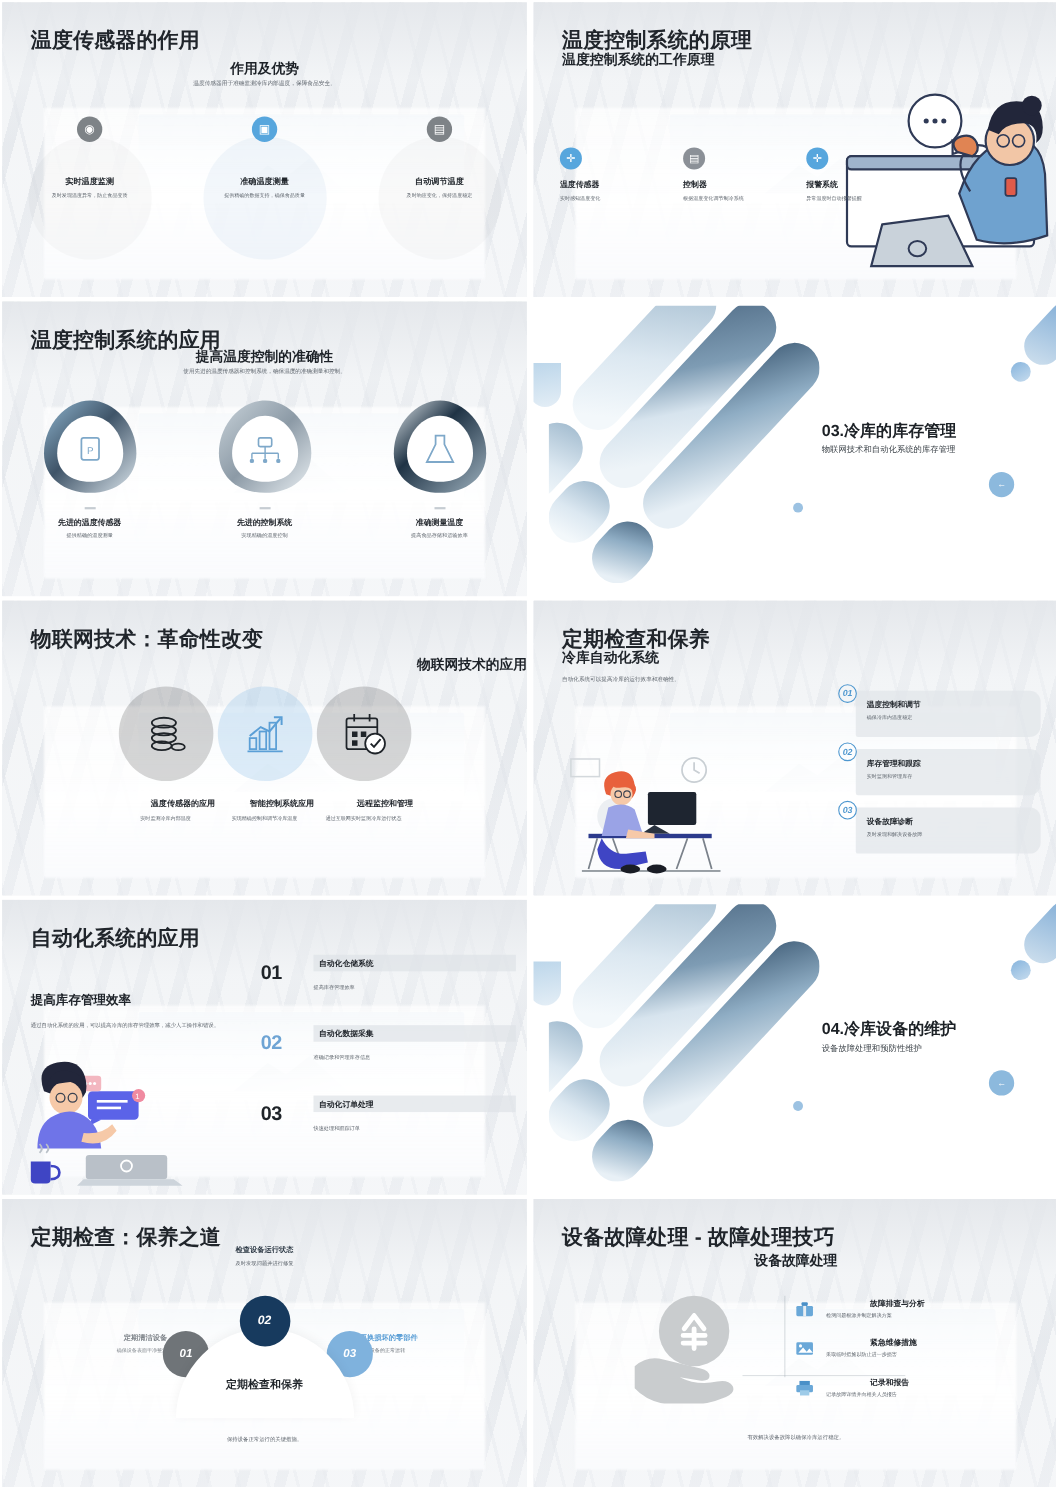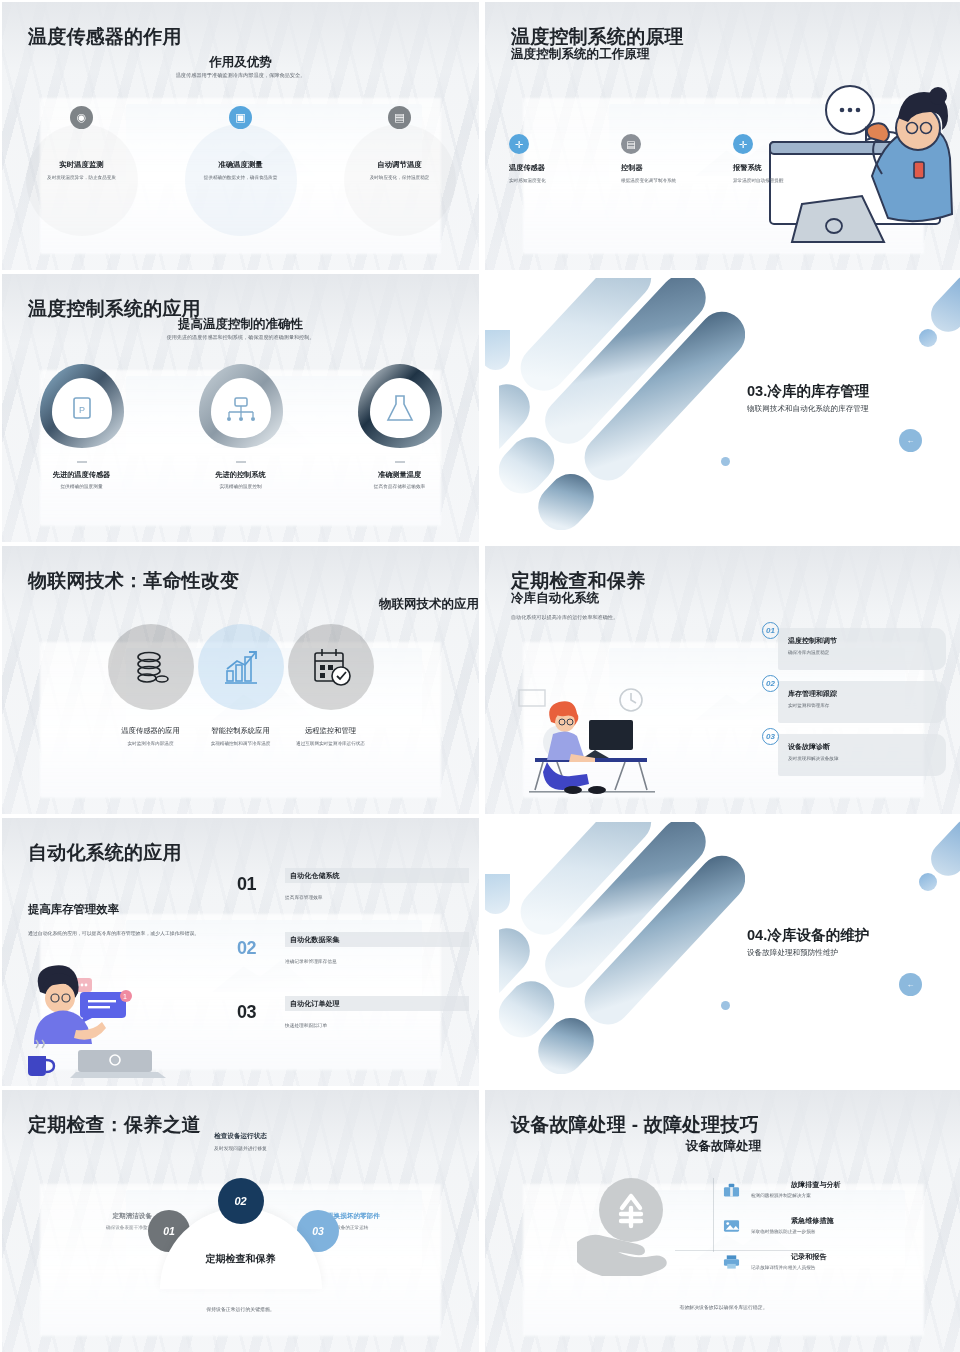--- a/index.html
+++ b/index.html
@@ -131,21 +131,21 @@
   }
   .mosaic { position:absolute; left:14px; top:4px; width:246px; height:252px; }
 
   
   .s5 .ctitle { top:50px;text-align:right; }
   .s5 .circles { position:absolute; top:78px; left:0; width:100%; display:flex; justify-content:center; gap:-8px; }
   .s5 .cwrap { position:relative; width:90px; text-align:center; }
   .s5 .circ { width:86px; height:86px; border-radius:50%; background:rgba(0,0,0,.16); margin:0 auto;
               display:flex; align-items:center; justify-content:center; }
   .s5 .cwrap.mid .circ { background:rgba(148,196,233,.32); }
-  .s5 .h { margin-top:16px; font-size:7.3px; font-weight:400; color:#22272d; }
+  .s5 .h { margin-top:16px; font-size:7.3px; font-weight:700; color:#22272d;text-align:right; }
   .s5 .p { margin:4px auto 0; width:78px; font-size:4.6px; line-height:1.55; color:#5f666e; }
 
   
   .s6 .subtitle2 { top:44px; }
   .s6 .lead { position:absolute; left:26px; top:68px; font-size:5.1px; color:#5c636b; }
   .s6 .list { position:absolute; right:16px; top:78px; width:192px; }
   .s6 .li { position:relative; height:48px; margin-bottom:5px; }
   .s6 .li .bar { position:absolute; left:24px; top:4px; right:0; bottom:2px; background:rgba(226,230,234,.75); border-radius:2px 10px 10px 2px; }
   .s6 .li .num {
     position:absolute; left:8px; top:-2px; width:17px; height:17px; border-radius:50%;

